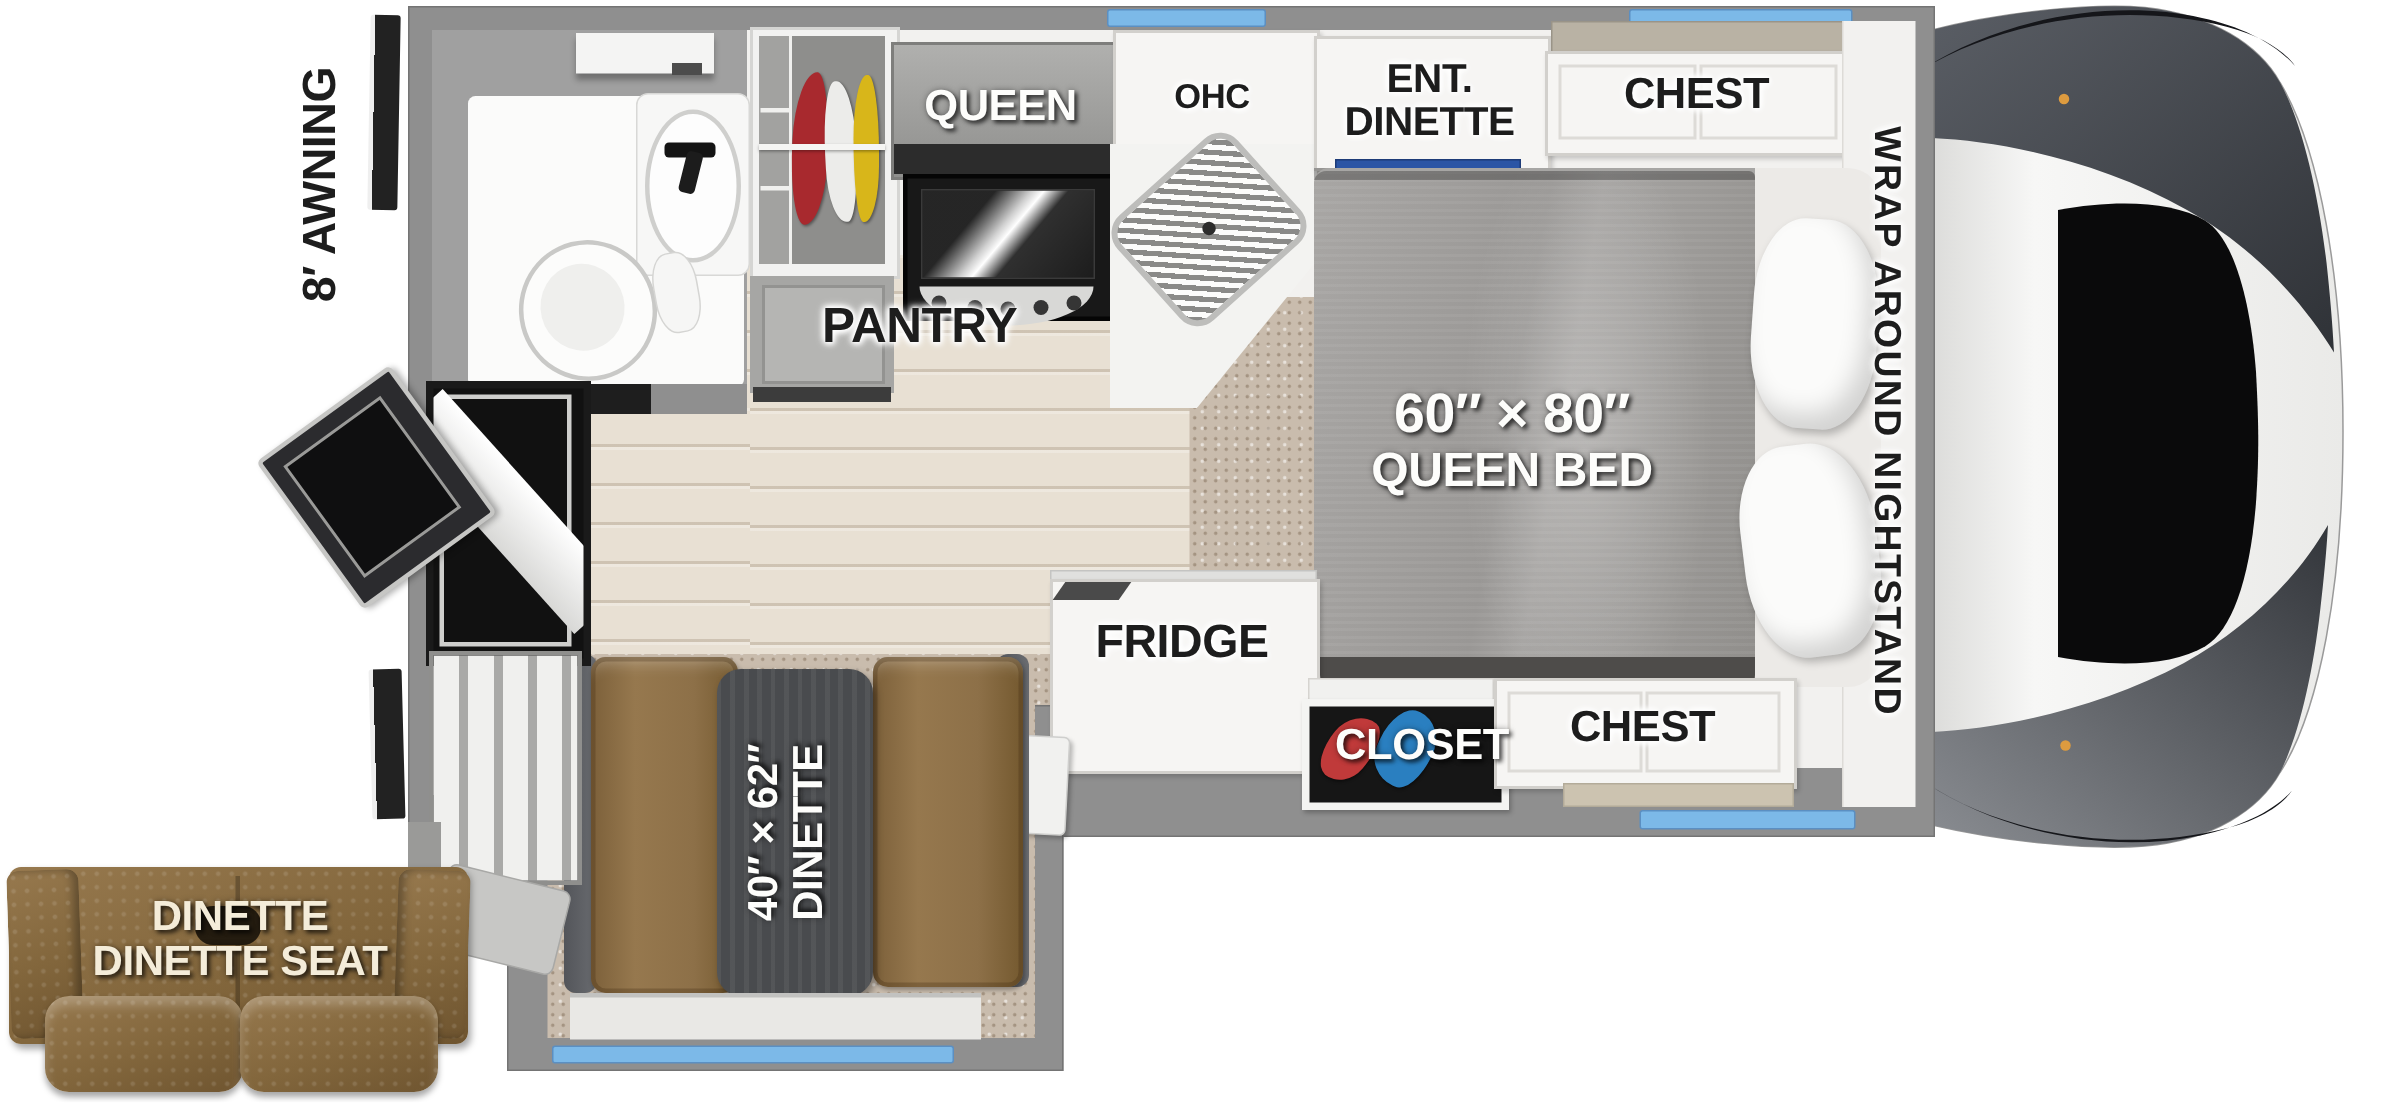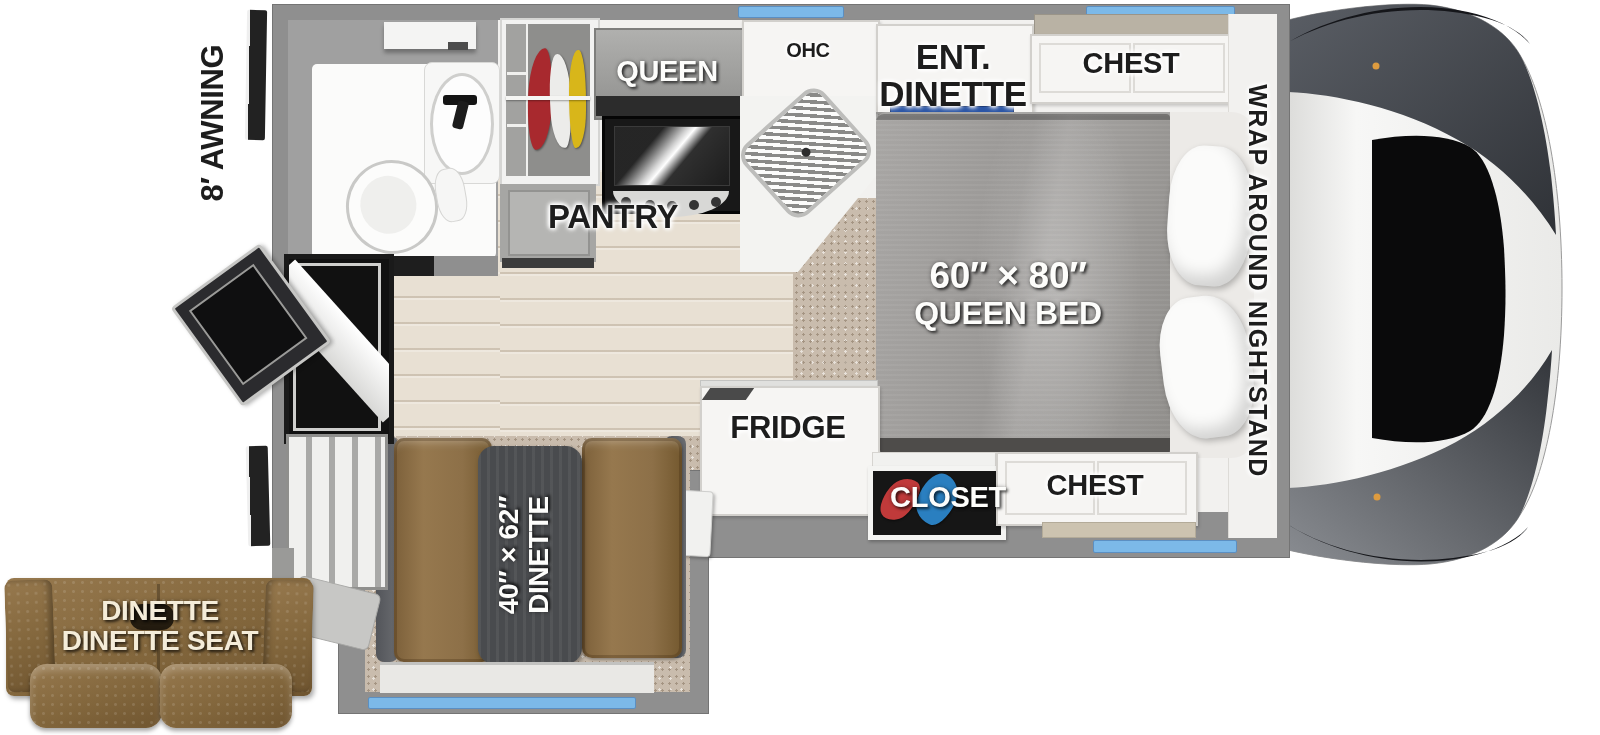--- a/index.html
+++ b/index.html
@@ -208,23 +208,23 @@
     <div class="abs sofa-part" style="left:258px;top:2px;width:48px;height:112px;border-radius:8px;transform:rotate(2deg);box-shadow:inset 4px 0 6px rgba(0,0,0,.3)"></div>
     <div class="abs" style="left:151px;top:6px;width:3px;height:104px;background:rgba(0,0,0,.25)"></div>
     <div class="abs" style="left:124px;top:26px;width:44px;height:26px;background:#241c10;border-radius:12px"></div>
     <div class="abs sofa-part" style="left:24px;top:86px;width:132px;height:64px;border-radius:16px;box-shadow:inset 0 6px 8px rgba(255,255,255,.25),0 3px 4px rgba(0,0,0,.35)"></div>
     <div class="abs sofa-part" style="left:154px;top:86px;width:132px;height:64px;border-radius:16px;box-shadow:inset 0 6px 8px rgba(255,255,255,.25),0 3px 4px rgba(0,0,0,.35)"></div>
   </div>
 
   <div class="abs lbl rot-ccw" style="left:93px;top:107px;width:240px;height:32px;font-size:31px">8′ AWNING</div>
 
   <div class="abs lbl-w" style="left:592px;top:56px;width:150px;font-size:29px">QUEEN</div>
-  <div class="abs lbl" style="left:748px;top:40px;width:120px;font-size:20px">OHC</div>
-
-  <div class="abs lbl" style="left:876px;top:38px;width:154px;font-size:35px">
+  <div class="abs lbl" style="left:748px;top:52px;width:120px;font-size:23px">OHC</div>
+
+  <div class="abs lbl" style="left:876px;top:38px;width:154px;font-size:27px">
     <div>ENT.</div>
     <div>DINETTE</div>
   </div>
   <div class="abs lbl" style="left:1031px;top:48px;width:200px;font-size:29px">CHEST</div>
 
   <div class="abs lbl rot-cw" style="left:1033px;top:268px;width:450px;height:26px;font-size:25px;letter-spacing:1.5px">WRAP AROUND NIGHTSTAND</div>
 
   <div class="abs lbl" style="left:548px;top:200px;width:160px;font-size:33px;text-align:left">
     <div>PANTRY</div>
   </div>

